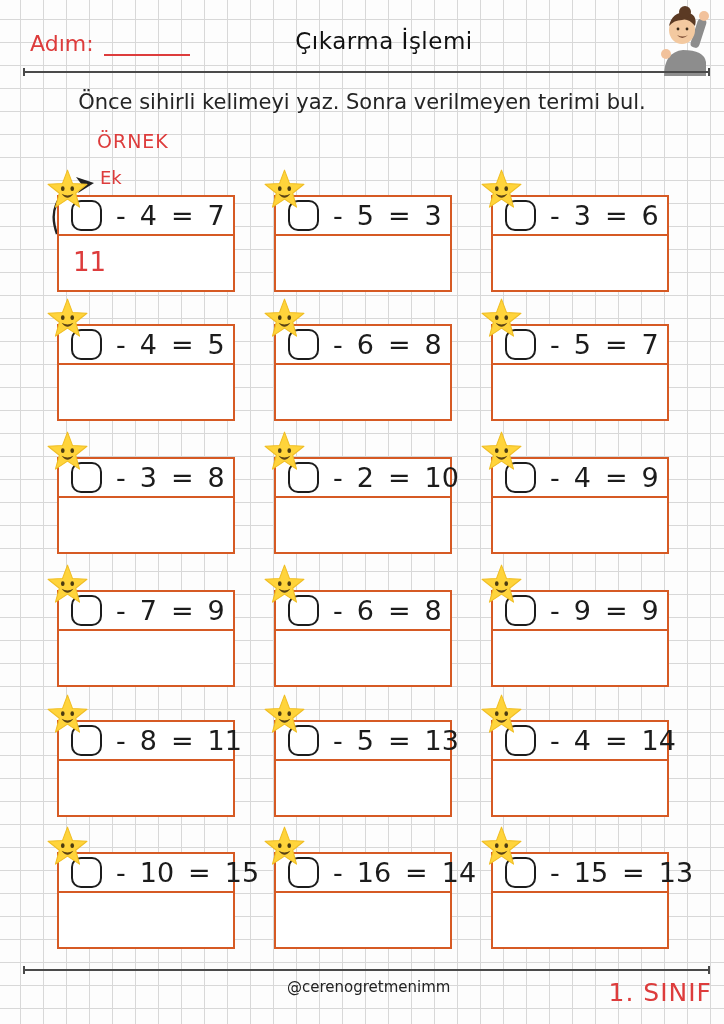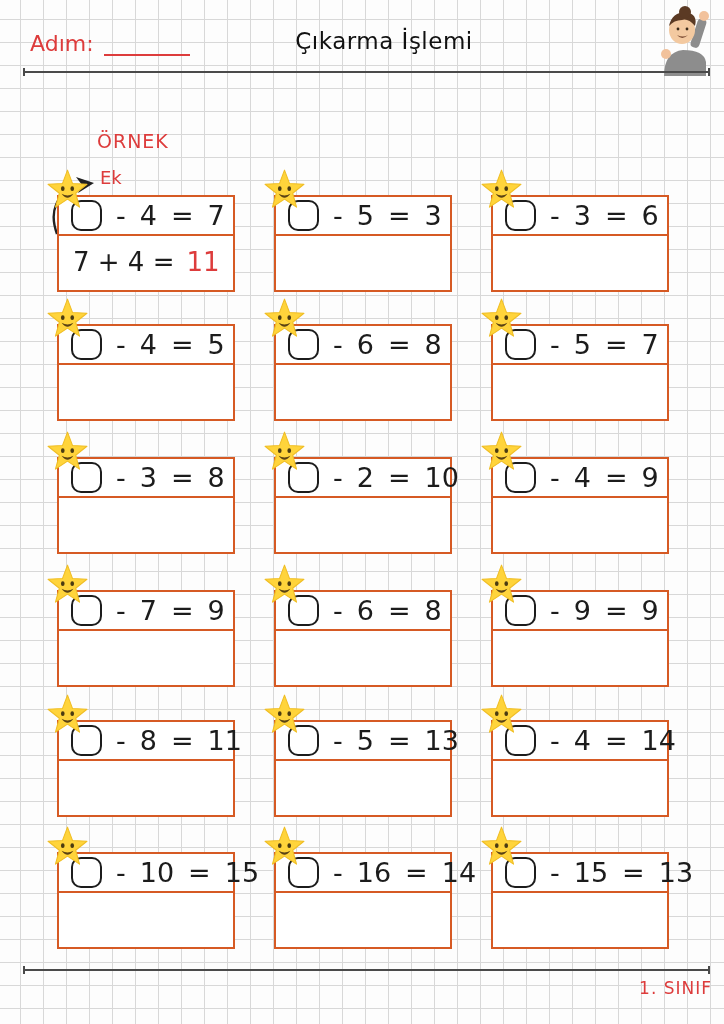--- a/index.html
+++ b/index.html
@@ -42,21 +42,21 @@
     border-bottom:2px solid var(--box-border); font-size:27px; color:var(--ink);}
   .squircle{width:31px; height:31px; border:2.5px solid var(--ink); border-radius:10px; flex:none; background:#fff;}
   .sym{line-height:1;}
   .num{line-height:1;}
   .ans-row{height:51px; display:flex; align-items:center; gap:12px; padding-left:14px; font-size:26px; color:var(--ink);}
   .ans-res{color:var(--red);}
   .star{position:absolute; left:-13px; top:-29px; width:43px; height:43px;}
   
   .footer-subject{position:absolute; left:23px; top:976px; font-size:21px; color:var(--red); letter-spacing:1px;}
   .footer-handles{position:absolute; left:287px; top:975px; font-size:15px; color:#222; line-height:1.6;}
-  .footer-grade{position:absolute; right:12px; top:978px; font-size:17px; color:var(--red); letter-spacing:1px;}
+  .footer-grade{position:absolute; right:12px; top:978px; font-size:25px; color:var(--red); letter-spacing:1px;}
 </style>
 </head>
 <body>
 
 <div class="page">
 
   <span class="name-label">Adım:</span>
   <div class="name-line"></div>
   <h1 class="page-title">Çıkarma İşlemi</h1>
 
@@ -68,20 +68,21 @@
     <ellipse cx="28" cy="26" rx="13" ry="14" fill="#f3c9a0"></ellipse>
     <path d="M15 22 Q18 8 32 8 Q44 10 41 22 Q34 14 28 16 Q20 16 15 22 Z" fill="#5b3a24"></path>
     <circle cx="31" cy="8" r="6" fill="#5b3a24"></circle>
     <circle cx="24" cy="25" r="1.4" fill="#3a2a1a"></circle>
     <circle cx="33" cy="25" r="1.4" fill="#3a2a1a"></circle>
     <path d="M23 31 Q28 37 34 31 Q29 34 23 31 Z" fill="#7a4a32"></path>
   </svg>
 
   <div class="rule rule-top"></div>
 
+  <p class="instruction">Önce sihirli kelimeyi yaz. Sonra verilmeyen terimi bul.</p>
 
   <div class="ornek">ÖRNEK</div>
   <div class="ek-label">Ek</div>
   <svg class="ek-arrow" viewBox="0 0 48 64">
     <path d="M7 62 C -1 40 5 22 30 13" stroke="#222" stroke-width="2.4" fill="none"></path>
     <path d="M26 5 L44 11 L28 21 L32 13 Z" fill="#222"></path>
   </svg>
 
   <div class="problems" id="problems">
       <div class="problem-box" style="left: 0px; top: 0px;">
@@ -92,21 +93,20 @@
         <path d="M14.5 24 Q20 31.5 25.5 24 Q20 27 14.5 24 Z" fill="#5a4214"></path>
       </svg>
       <div class="eq-row">
         <span class="squircle"></span>
         <span class="sym">-</span>
         <span class="num subtrahend">4</span>
         <span class="sym">=</span>
         <span class="num difference">7</span>
       </div>
       <div class="ans-row">
-        <span class="ans-expr">7 + 4 =</span>
         <span class="ans-res">11</span>
       </div>
     </div>
       <div class="problem-box" style="left: 217px; top: 0px;">
       <svg class="star" viewBox="0 0 40 40" hidden="">
         <polygon points="20,2 24.7,14.5 38.1,15.1 27.6,23.5 31.2,36.4 20,29 8.8,36.4 12.4,23.5 1.9,15.1 15.3,14.5" fill="#FFD43B" stroke="#f0be25" stroke-width="1" stroke-linejoin="round"></polygon>
         <ellipse cx="15.6" cy="19.2" rx="1.7" ry="2.3" fill="#4a3b12"></ellipse>
         <ellipse cx="24.4" cy="19.2" rx="1.7" ry="2.3" fill="#4a3b12"></ellipse>
         <path d="M14.5 24 Q20 31.5 25.5 24 Q20 27 14.5 24 Z" fill="#5a4214"></path>
       </svg>
@@ -423,16 +423,17 @@
       </div>
       <div class="ans-row">
         <span class="ans-expr"></span>
         <span class="ans-res"></span>
       </div>
     </div>
     </div>
 
   <div class="rule rule-bottom"></div>
   <div class="footer-handles">
+    <div>@cerenogretmenimm</div>
   </div>
   <div class="footer-grade">1. SINIF</div>
 
 </div>
 
 </body></html>

